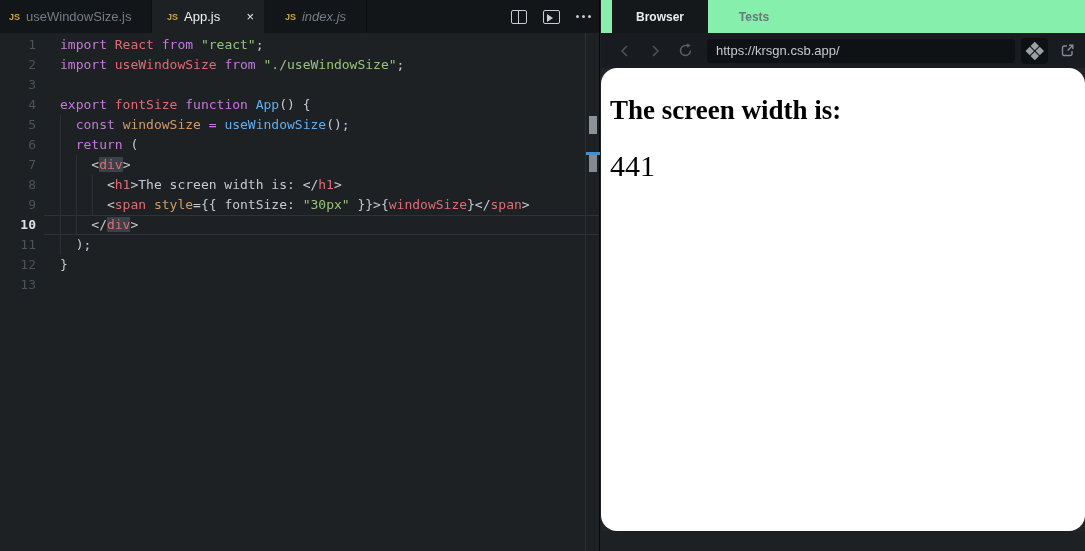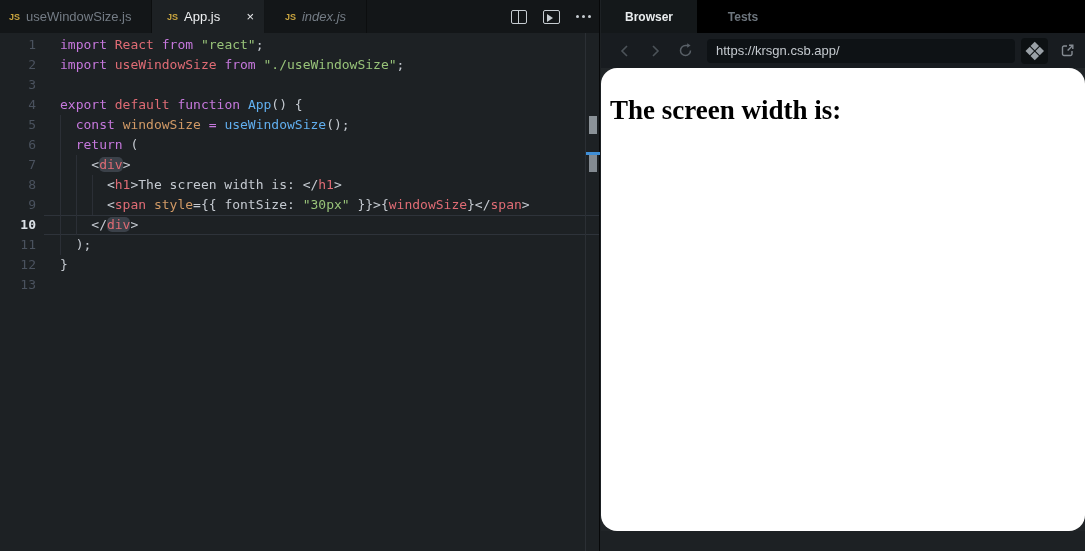--- a/index.html
+++ b/index.html
@@ -42,39 +42,39 @@
   .ln { display:inline-block; width:36px; text-align:right; color:var(--c-ln);
         flex:none; user-select:none; }
   .ln-active { color:var(--c-lna); font-weight:700; }
   .lc { white-space:pre; padding-left:24px; color:var(--c-p); }
   .tok-k { color:var(--c-k); }
   .tok-r { color:var(--c-r); }
   .tok-b { color:var(--c-b);margin-top:32px; }
   .tok-o { color:var(--c-o); }
   .tok-g { color:var(--c-g); }
   .tok-p { color:var(--c-p); }
-  .tok-rh { color:var(--c-r); background:#3b4149; border-radius:5px; }
+  .tok-rh { color:var(--c-r); background:#3b4149; border-radius:0; }
 
   .indent-guide { position:absolute; width:1px; background:#2b2f36; z-index:1; }
   .ig1 { left:60px; top:82px;  height:140px; }
   .ig2 { left:76px; top:122px; height:80px; }
   .ig3 { left:92px; top:142px; height:40px; }
 
   .cur-line { position:absolute; left:44px; right:0; top:182px; height:20px;
               border-top:1px solid #2e333a; border-bottom:1px solid #2e333a; z-index:0; }
 
   .ruler { position:absolute; right:0; top:0; bottom:0; width:14px;
            border-left:1px solid #2b2f34; z-index:3; }
   .rm1 { position:absolute; left:3px; width:8px; top:83px;  height:18px; background:#8b9298; }
   .rmc { position:absolute; left:0;  width:14px; top:119px; height:3px; background:var(--c-cur); }
   .rm2 { position:absolute; left:3px; width:8px; top:122px; height:17px; background:#838a91; }
 
   
   .preview { position:absolute; left:601px; top:0; right:0; bottom:0; background:#212528; }
-  .pv-header { height:33px; background:#000000; display:flex; }
+  .pv-header { height:33px; background:#86efac; display:flex;padding-left:11px; }
   .pv-tab { width:96px; display:flex; align-items:center; justify-content:center;
             font-size:12px; font-weight:600; color:#6d757d; cursor:pointer; }
   .pv-tab.active { background:#14181a; color:#e9ecee; }
   .pv-tab.tests { width:92px; }
 
   .nav { height:35px; background:#181c20; display:flex; align-items:center;
          padding:0 4px 0 15px; }
   .nav-btn { flex:none; display:flex; align-items:center; justify-content:center;
              cursor:pointer; }
   .chev { width:18px; height:16px; margin-right:12px; }
@@ -142,21 +142,21 @@
           <div class="code-line">
             <span class="ln">2</span>
             <span class="lc"><span class="tok-k">import</span><span class="tok-p"> </span><span class="tok-r">useWindowSize</span><span class="tok-p"> </span><span class="tok-k">from</span><span class="tok-p"> </span><span class="tok-g">"./useWindowSize"</span><span class="tok-p">;</span></span>
           </div>
           <div class="code-line">
             <span class="ln">3</span>
             <span class="lc"></span>
           </div>
           <div class="code-line">
             <span class="ln">4</span>
-            <span class="lc"><span class="tok-k">export</span><span class="tok-p"> </span><span class="tok-r">default</span><span class="tok-p"> </span><span class="tok-k">function</span><span class="tok-p"> </span><span class="tok-b">App</span><span class="tok-p">() {</span></span>
+            <span class="lc"><span class="tok-k">export</span><span class="tok-p"> </span><span class="tok-r">fontSize</span><span class="tok-p"> </span><span class="tok-k">function</span><span class="tok-p"> </span><span class="tok-b">App</span><span class="tok-p">() {</span></span>
           </div>
           <div class="code-line">
             <span class="ln">5</span>
             <span class="lc"><span class="tok-p">  </span><span class="tok-k">const</span><span class="tok-p"> </span><span class="tok-o">windowSize</span><span class="tok-p"> </span><span class="tok-k">=</span><span class="tok-p"> </span><span class="tok-b">useWindowSize</span><span class="tok-p">();</span></span>
           </div>
           <div class="code-line">
             <span class="ln">6</span>
             <span class="lc"><span class="tok-p">  </span><span class="tok-k">return</span><span class="tok-p"> (</span></span>
           </div>
           <div class="code-line">
@@ -232,16 +232,17 @@
         <svg width="15" height="15" viewBox="0 0 15 15">
           <path d="M7 3 H4 a1.5 1.5 0 0 0 -1.5 1.5 V11 a1.5 1.5 0 0 0 1.5 1.5 H10.5 a1.5 1.5 0 0 0 1.5 -1.5 V8" fill="none" stroke="#858c93" stroke-width="1.4"></path>
           <path d="M9 2.2 H12.8 V6" fill="none" stroke="#858c93" stroke-width="1.4"></path>
           <path d="M12.6 2.4 L7.6 7.4" fill="none" stroke="#858c93" stroke-width="1.4"></path>
         </svg>
       </span>
     </div>
 
     <div class="pv-content">
       <h1>The screen width is:</h1>
+      <div class="pv-value">441</div>
     </div>
   </div>
 
 </div>
 
 </body></html>

